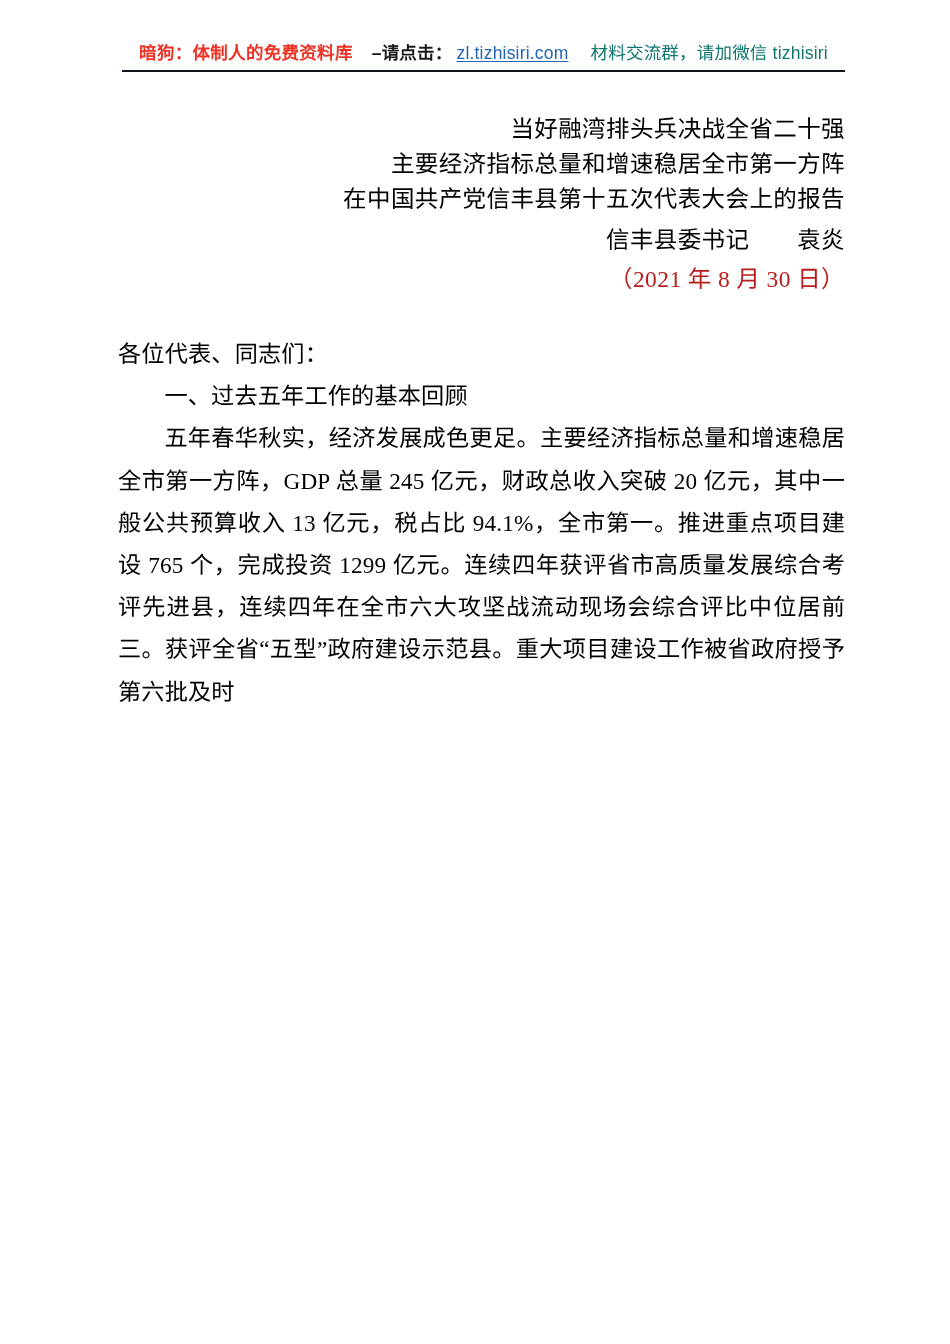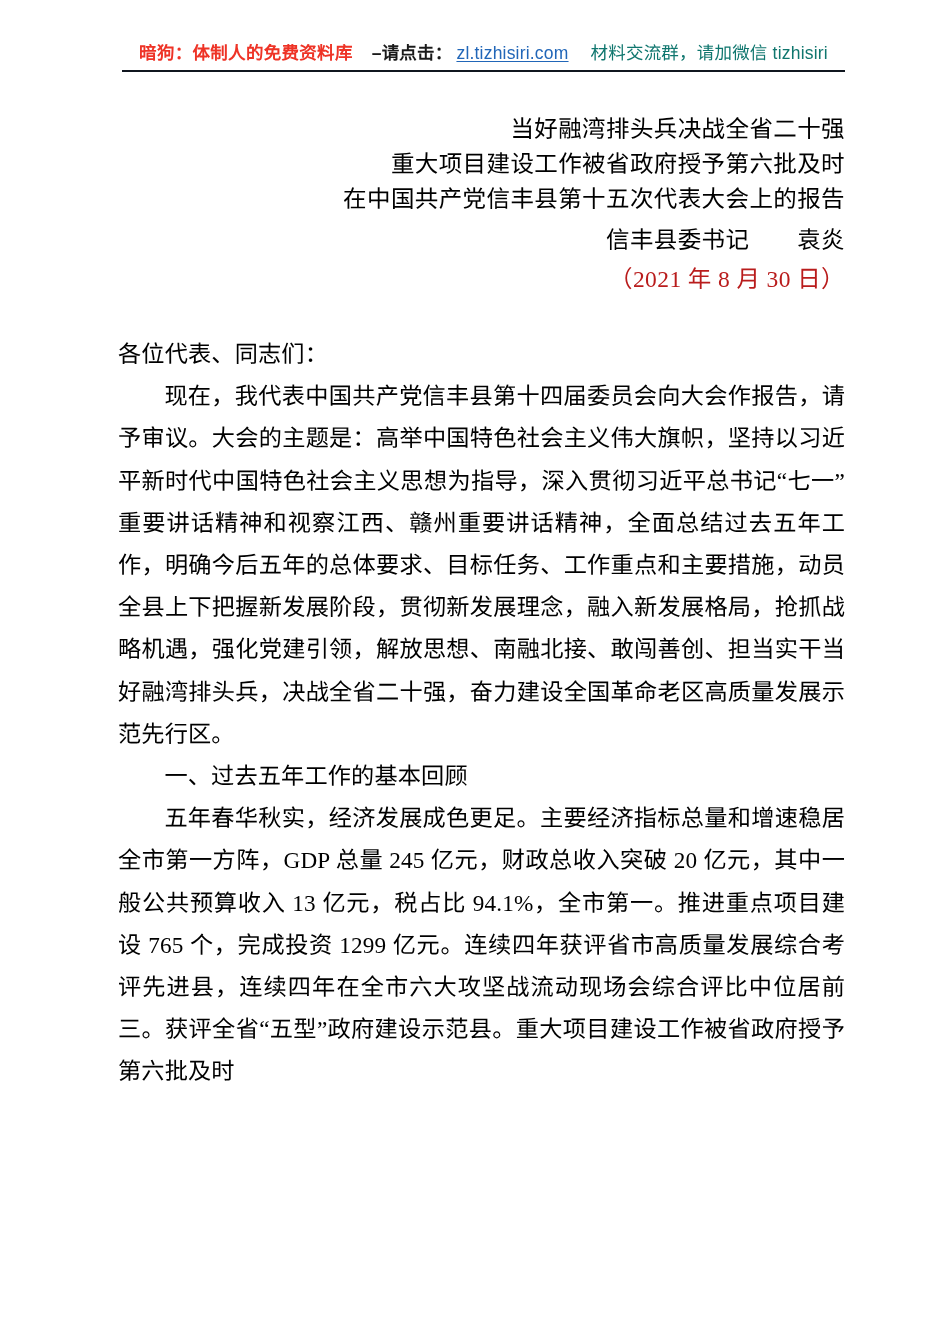--- a/index.html
+++ b/index.html
@@ -141,26 +141,25 @@
     <div class="promo-line">
       <span class="promo-red">暗狗：体制人的免费资料库</span>
       <span class="promo-dark">–请点击：</span>
       <a class="promo-link" href="#">zl.tizhisiri.com</a>
       <span class="promo-tail">材料交流群，请加微信 tizhisiri</span>
     </div>
   </div>
 
   <div class="title-block">
     <div class="title-line">当好融湾排头兵决战全省二十强</div>
-    <div class="title-line">重大项目建设工作被省政府授予第六批及时</div>
+    <div class="title-line">主要经济指标总量和增速稳居全市第一方阵</div>
     <div class="title-line">在中国共产党信丰县第十五次代表大会上的报告</div>
     <div class="title-byline">信丰县委书记　　袁炎</div>
     <div class="title-date">（2021 年 8 月 30 日）</div>
   </div>
 
   <div class="body-block">
     <p class="para noindent">各位代表、同志们：</p>
-    <p class="para indent">现在，我代表中国共产党信丰县第十四届委员会向大会作报告，请予审议。大会的主题是：高举中国特色社会主义伟大旗帜，坚持以习近平新时代中国特色社会主义思想为指导，深入贯彻习近平总书记“七一”重要讲话精神和视察江西、赣州重要讲话精神，全面总结过去五年工作，明确今后五年的总体要求、目标任务、工作重点和主要措施，动员全县上下把握新发展阶段，贯彻新发展理念，融入新发展格局，抢抓战略机遇，强化党建引领，解放思想、南融北接、敢闯善创、担当实干当好融湾排头兵，决战全省二十强，奋力建设全国革命老区高质量发展示范先行区。</p>
     <p class="para indent">一、过去五年工作的基本回顾</p>
     <p class="para indent">五年春华秋实，经济发展成色更足。主要经济指标总量和增速稳居全市第一方阵，GDP 总量 245 亿元，财政总收入突破 20 亿元，其中一般公共预算收入 13 亿元，税占比 94.1%，全市第一。推进重点项目建设 765 个，完成投资 1299 亿元。连续四年获评省市高质量发展综合考评先进县，连续四年在全市六大攻坚战流动现场会综合评比中位居前三。获评全省“五型”政府建设示范县。重大项目建设工作被省政府授予第六批及时</p>
   </div>
 
 </div>
 
 </body></html>

